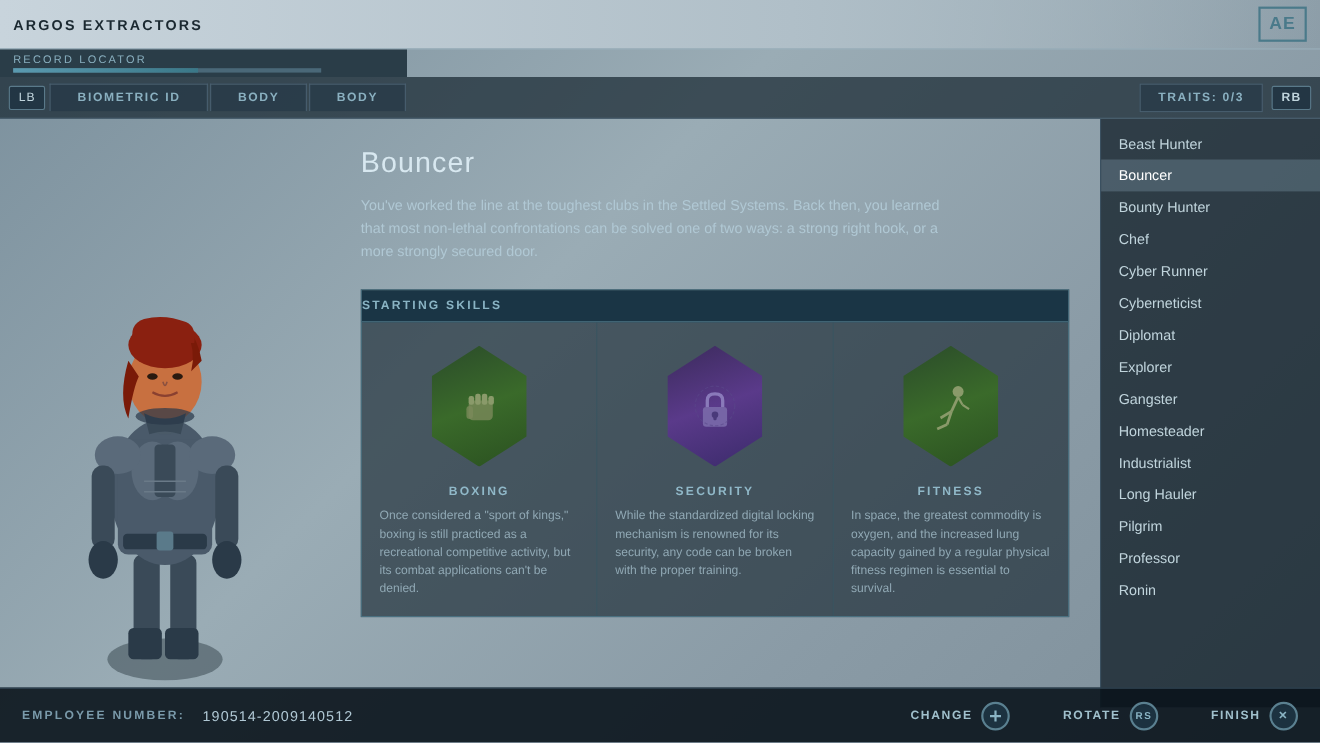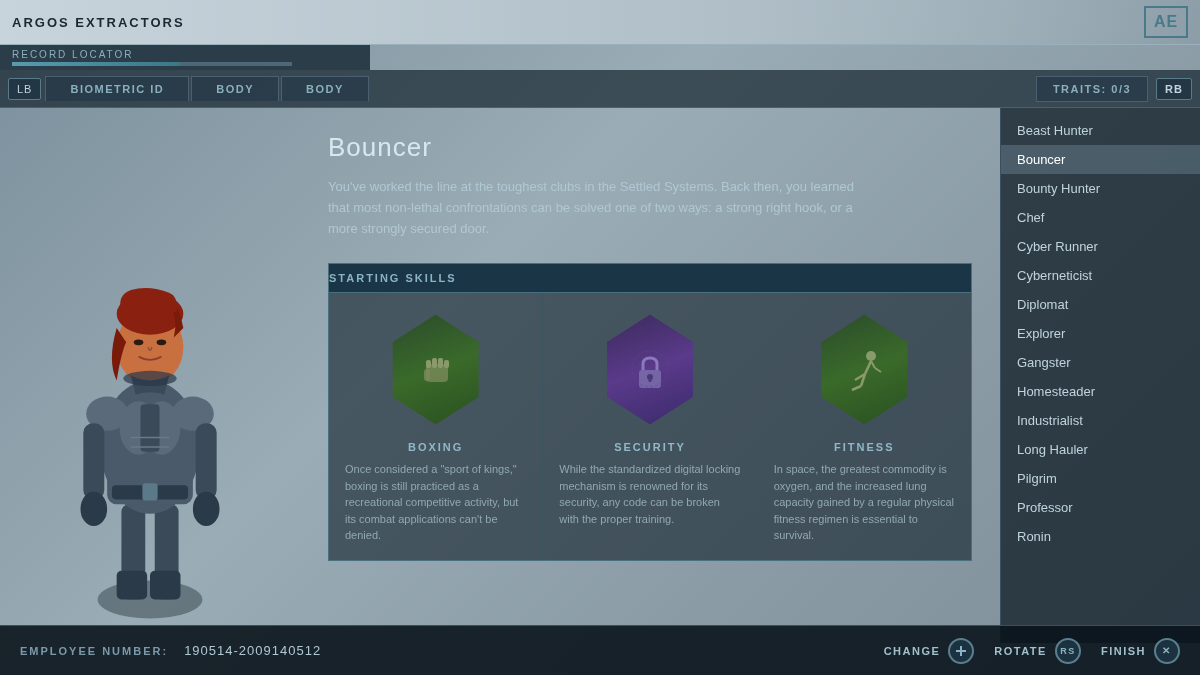--- a/index.html
+++ b/index.html
@@ -290,20 +290,21 @@
     }
     .action-btn {
       display: flex;
       align-items: center;
       gap: 8px;
       color: #a0c0cc;
       font-size: 11px;
       font-weight: bold;
       letter-spacing: 1.5px;
       cursor: pointer;
+      margin-left: 28px;
     }
     .action-circle {
       width: 26px;
       height: 26px;
       border-radius: 50%;
       border: 2px solid #5a8090;
       background: rgba(30, 55, 70, 0.8);
       display: flex;
       align-items: center;
       justify-content: center;

